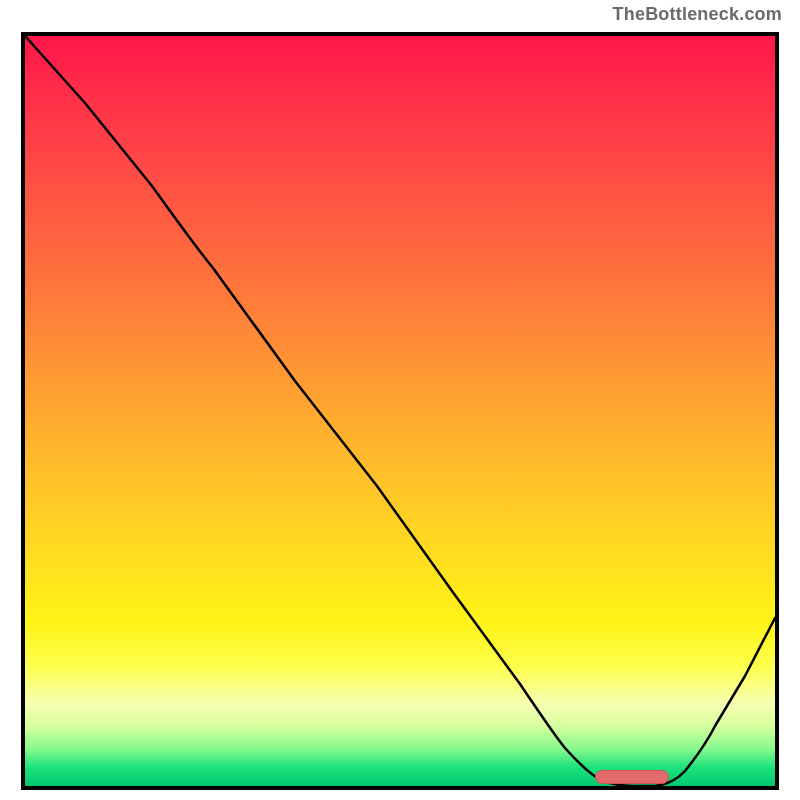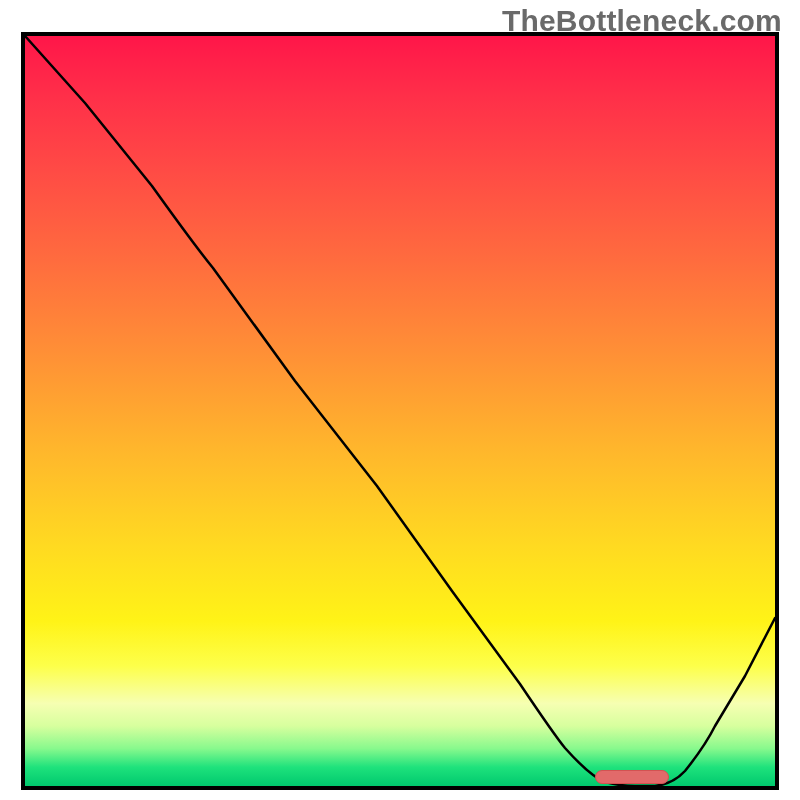--- a/index.html
+++ b/index.html
@@ -13,21 +13,21 @@
   }
   .wrap {
     position: relative;
     width: 800px;
     height: 800px;
   }
   .attribution {
     position: absolute;
     top: 4px;
     right: 18px;
-    font-size: 30px;
+    font-size: 18px;
     font-weight: 600;
     color: #6a6a6a;
     letter-spacing: 0.2px;
   }
   .plot-frame {
     position: absolute;
     left: 21px;
     top: 32px;
     width: 758px;
     height: 758px;

